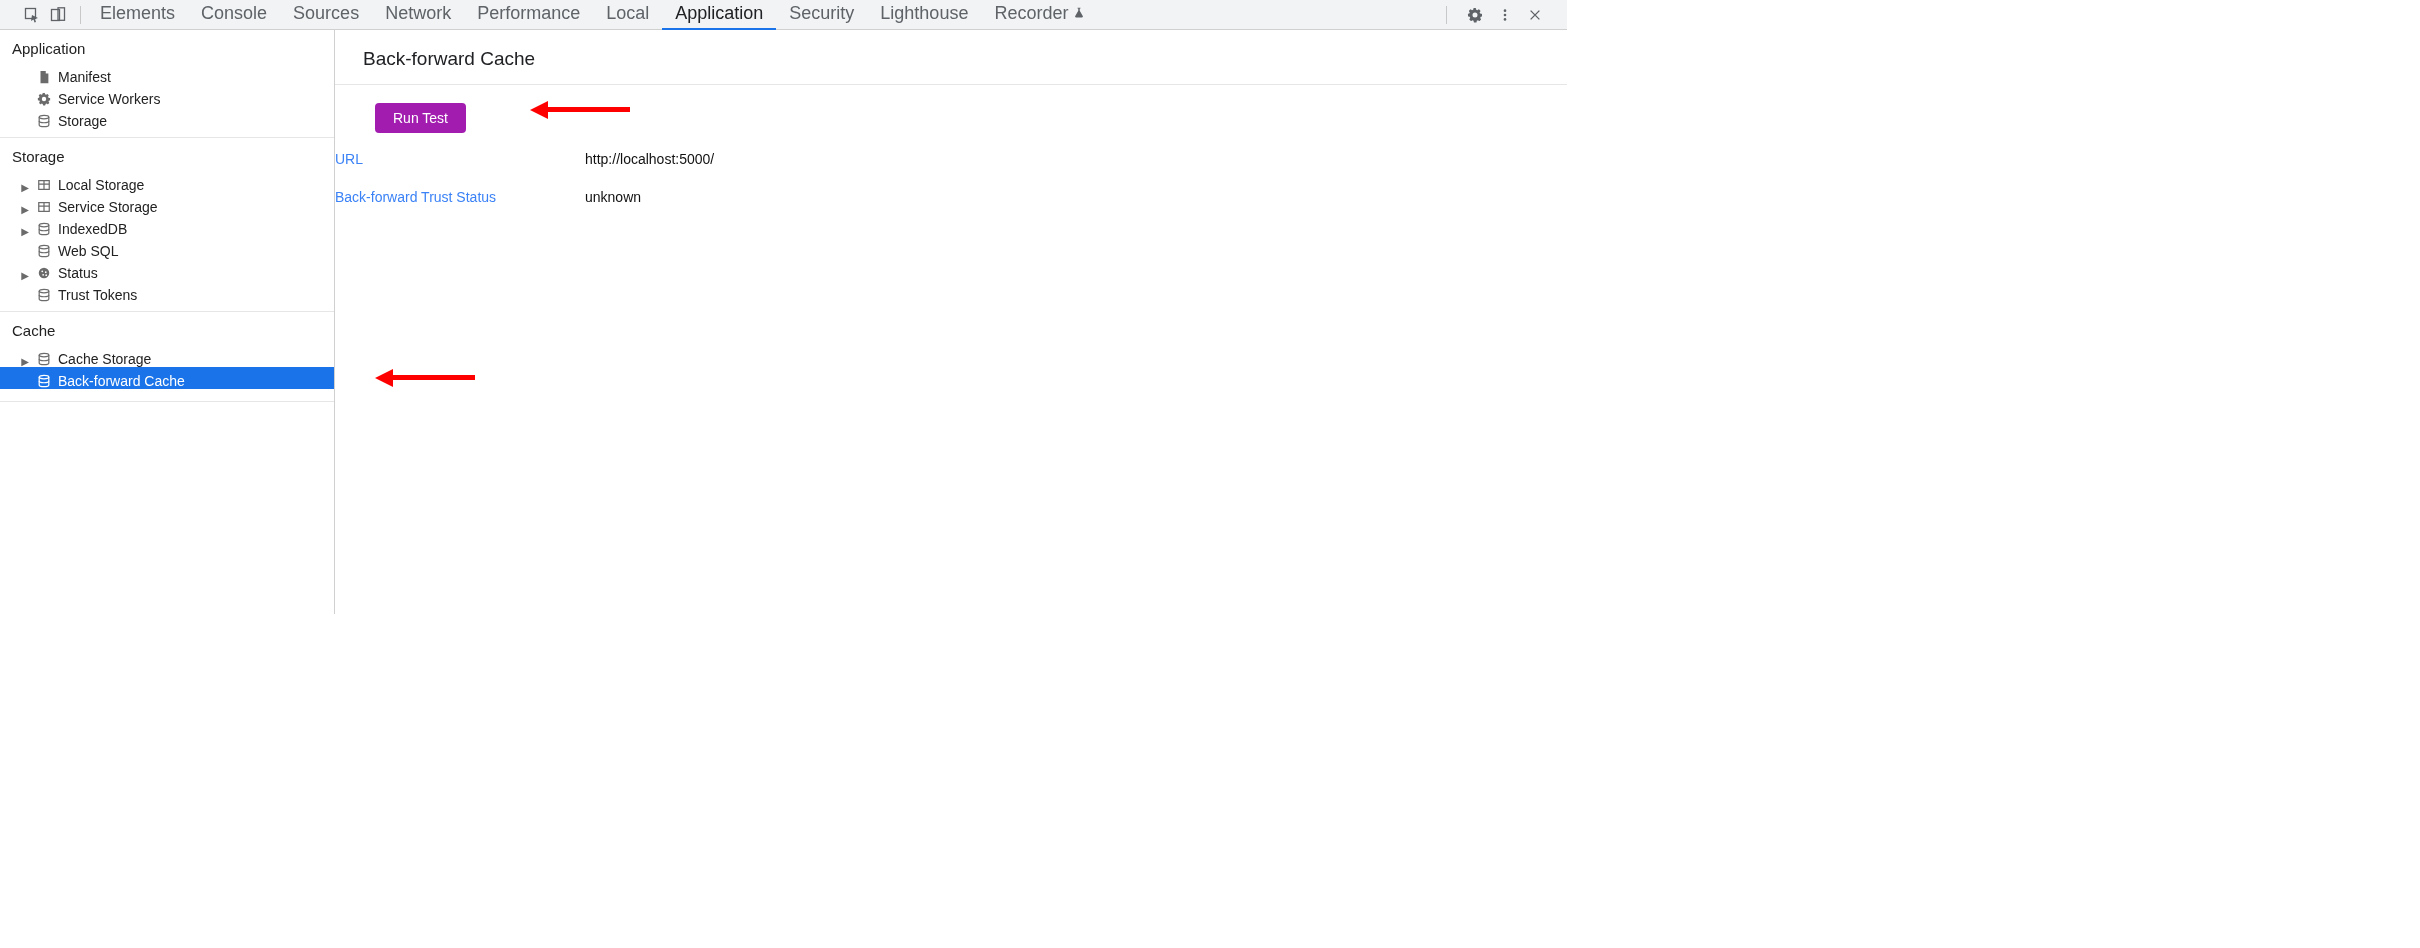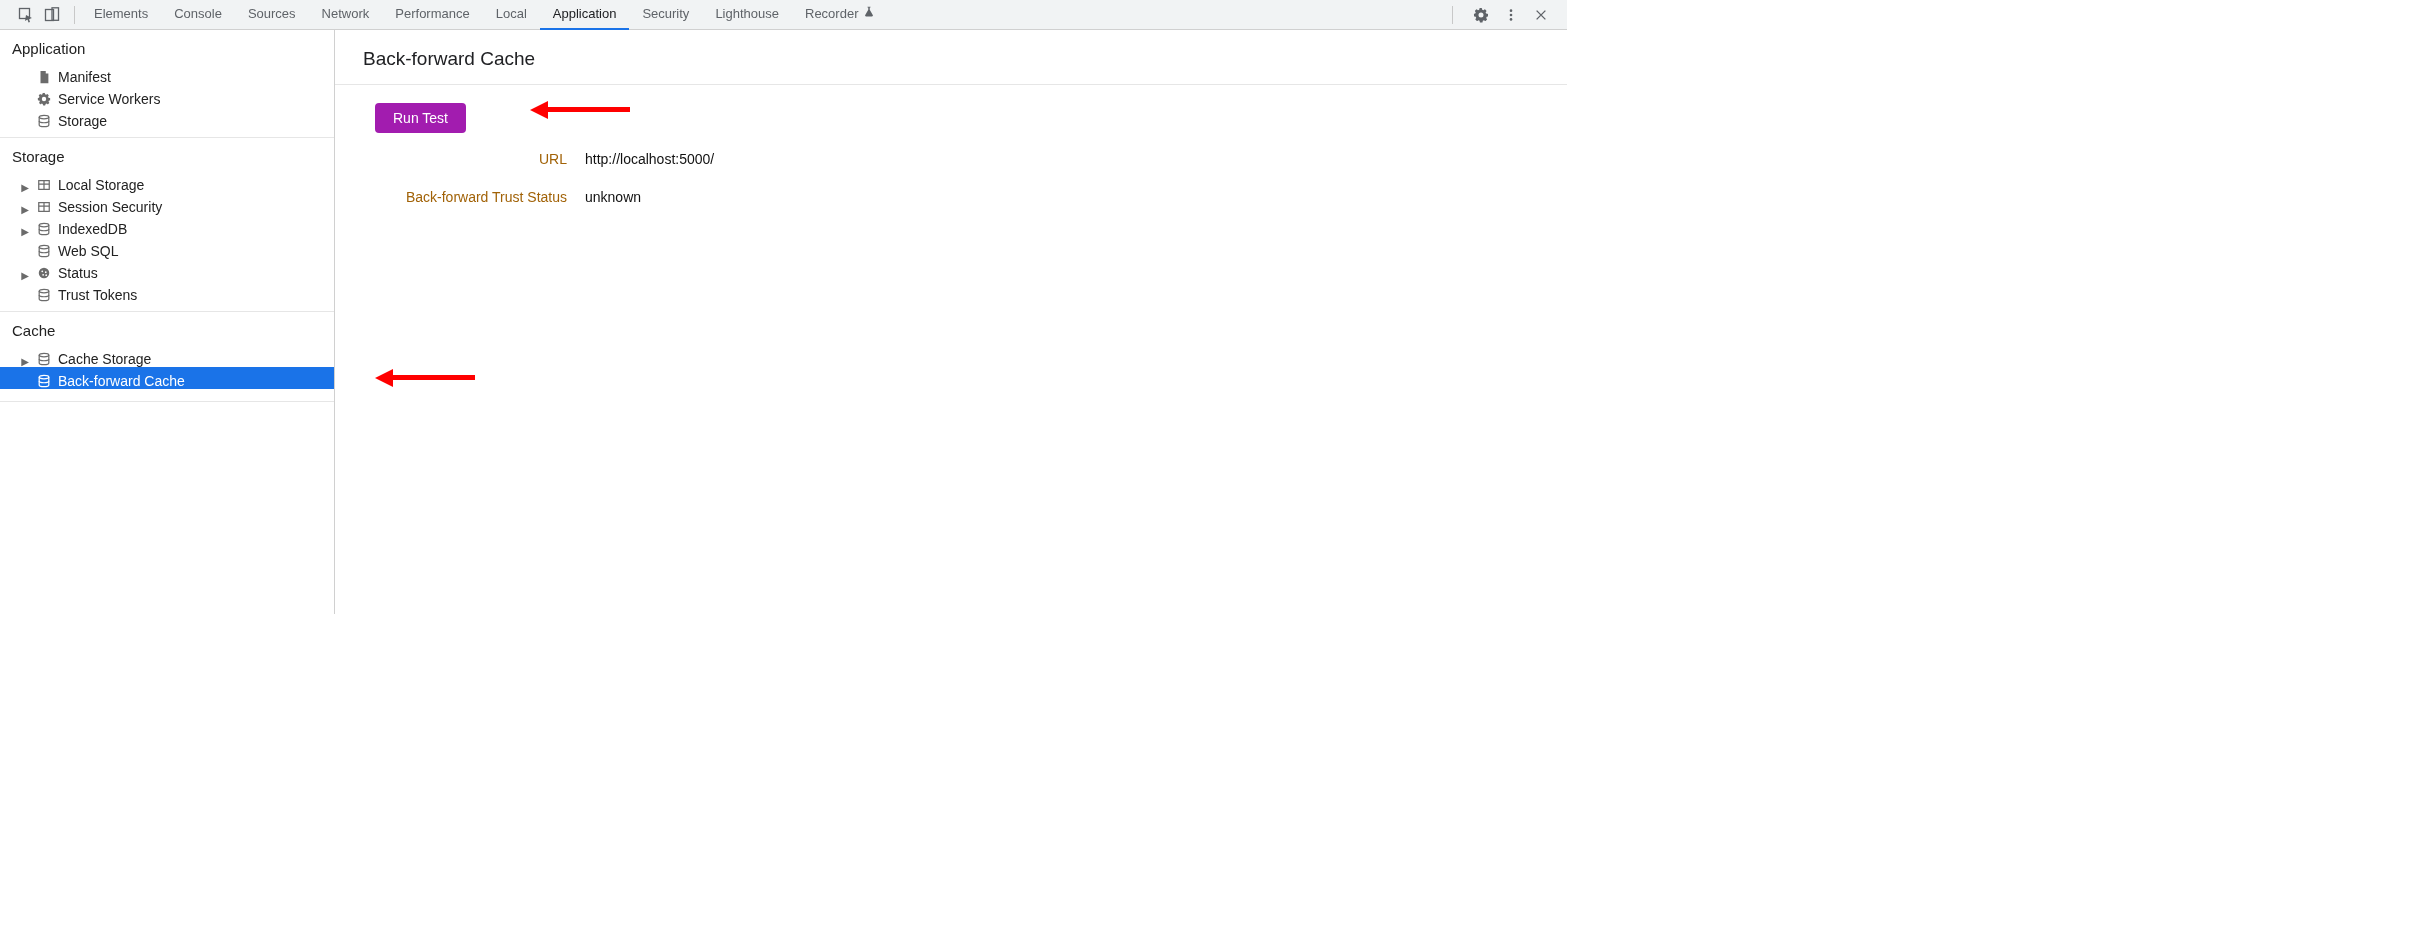--- a/index.html
+++ b/index.html
@@ -16,22 +16,22 @@
       height: 614px;
       overflow: hidden;
     }
     
     .tabbar {
       display: flex;
       align-items: center;
       height: 30px;
       background: #f1f3f4;
       border-bottom: 1px solid #d0d0d0;
-      padding: 0 10px;
-      font-size: 13px;
+      padding: 0 16px;
+      font-size: 18px;
       color: #5f6368;
     }
     .tabbar-left-icons {
       display: flex;
       align-items: center;
       gap: 10px;
       padding: 0 8px;
     }
     .tabbar-divider {
       width: 1px;
@@ -159,24 +159,23 @@
     .kv-table {
       margin-left: 0;
       padding-left: 0;
     }
     .kv-row {
       display: flex;
       align-items: baseline;
       margin-bottom: 22px;
     }
     .kv-label {
-      color: #a16207;
+      color: #3b82f6;
       width: 250px;
-      text-align: right;
-      padding-right: 18px;
+      text-align: left;
       font-size: 14px;
     }
     .kv-value {
       color: #111;
       font-size: 14px;
     }
     
     .arrow {
       position: absolute;
       height: 12px;
@@ -329,21 +328,21 @@
         <span>Local Storage</span>
       </div>
       <div class="side-item">
         <span class="caret">▶</span>
         <span class="it-icon">
           <svg viewBox="0 0 16 16" width="14" height="14" fill="none" stroke="currentColor" stroke-width="1.4">
               <rect x="2" y="3" width="12" height="10"></rect>
               <path d="M2 7h12M8 3v10"></path>
             </svg>
         </span>
-        <span>Session Security</span>
+        <span>Service Storage</span>
       </div>
       <div class="side-item">
         <span class="caret">▶</span>
         <span class="it-icon">
           <svg viewBox="0 0 16 16" width="14" height="14" fill="none" stroke="currentColor" stroke-width="1.4">
               <ellipse cx="8" cy="3.5" rx="5.5" ry="2"></ellipse>
               <path d="M2.5 3.5v9c0 1.1 2.5 2 5.5 2s5.5-.9 5.5-2v-9"></path>
               <path d="M2.5 8c0 1.1 2.5 2 5.5 2s5.5-.9 5.5-2"></path>
             </svg>
         </span>

